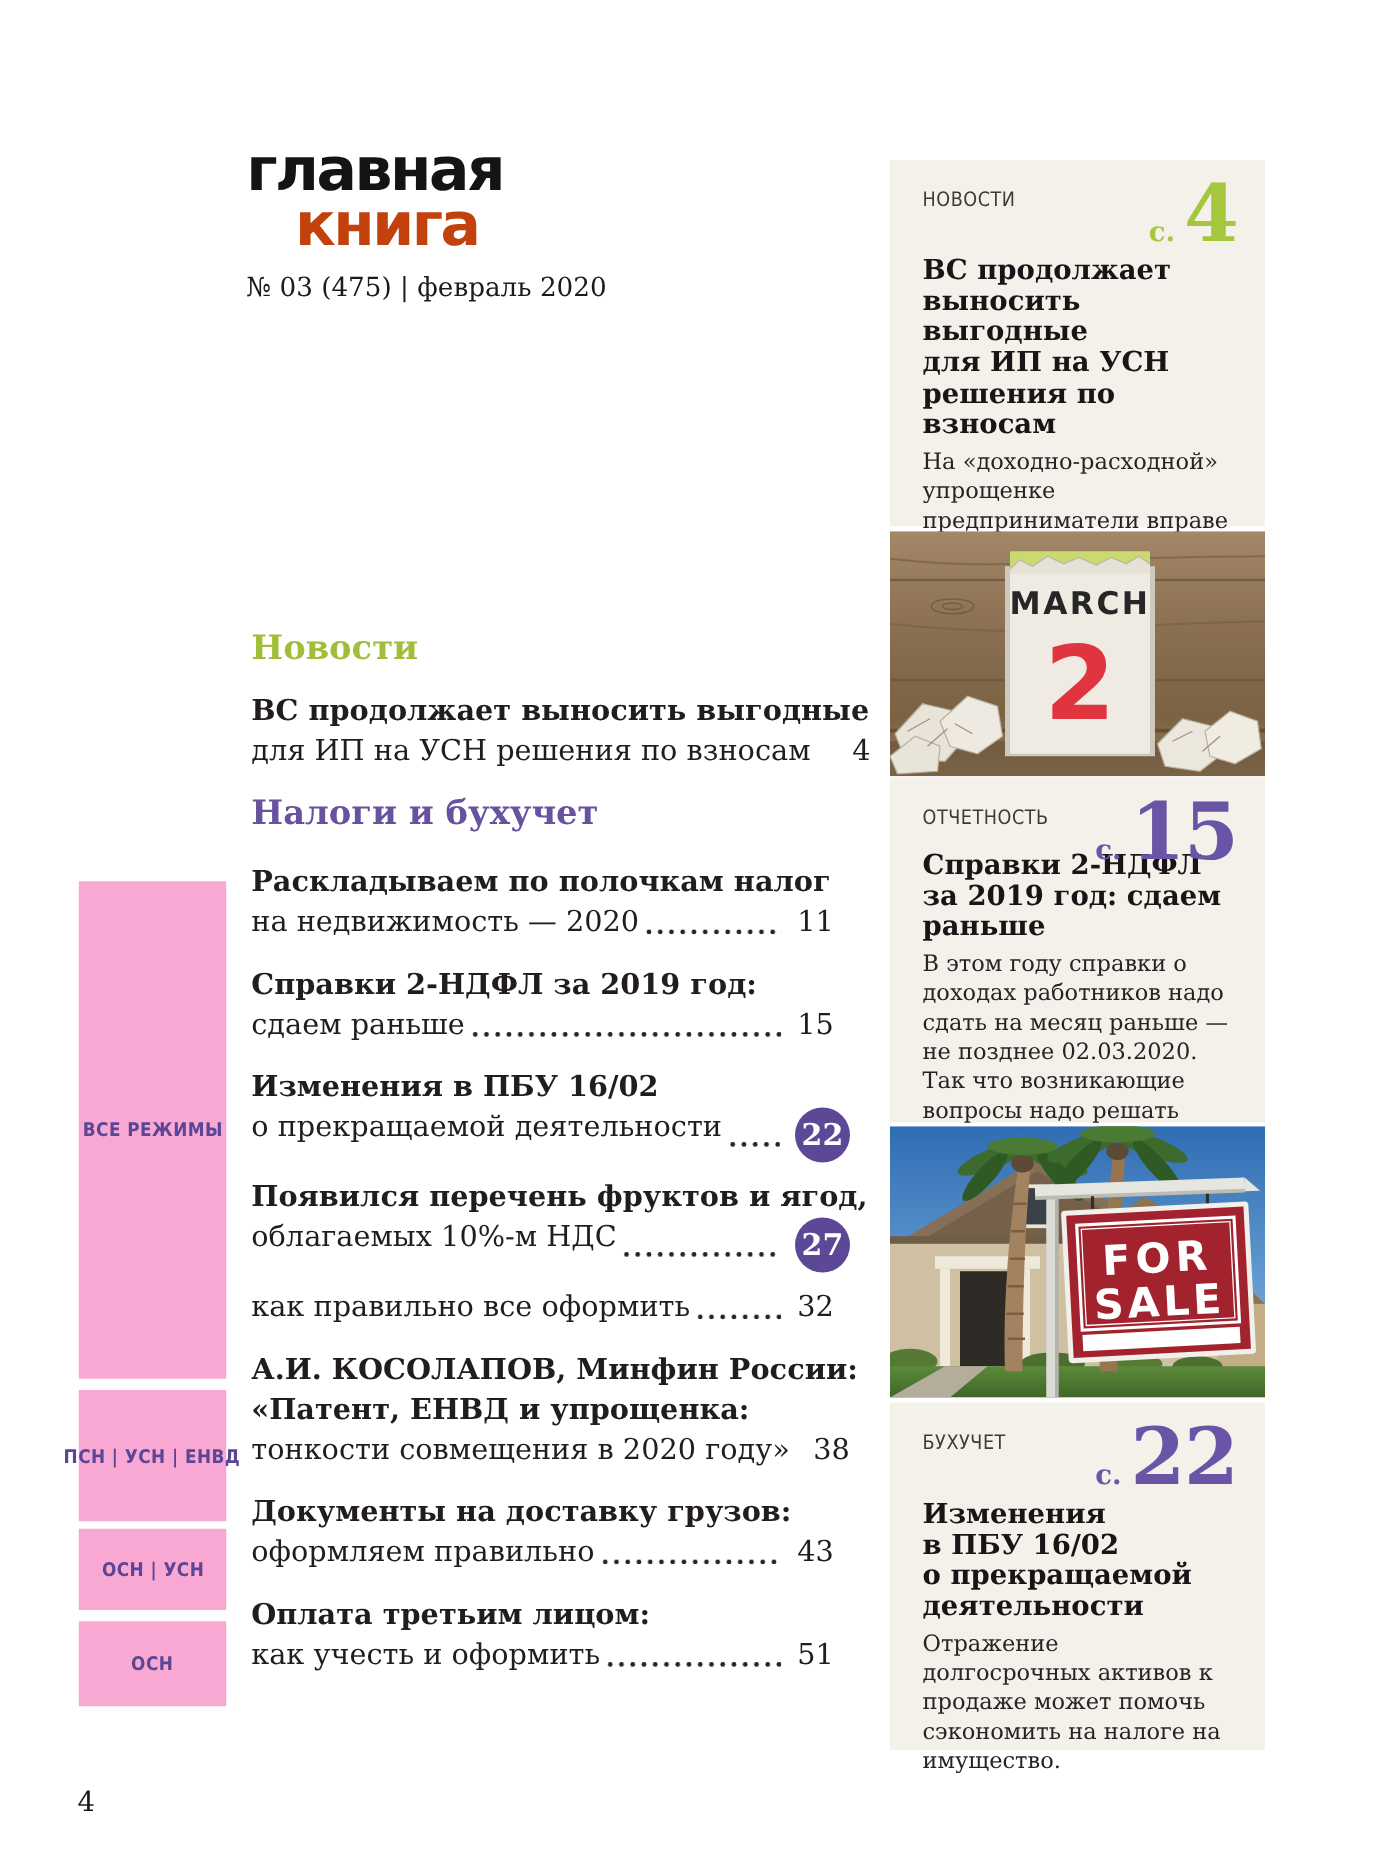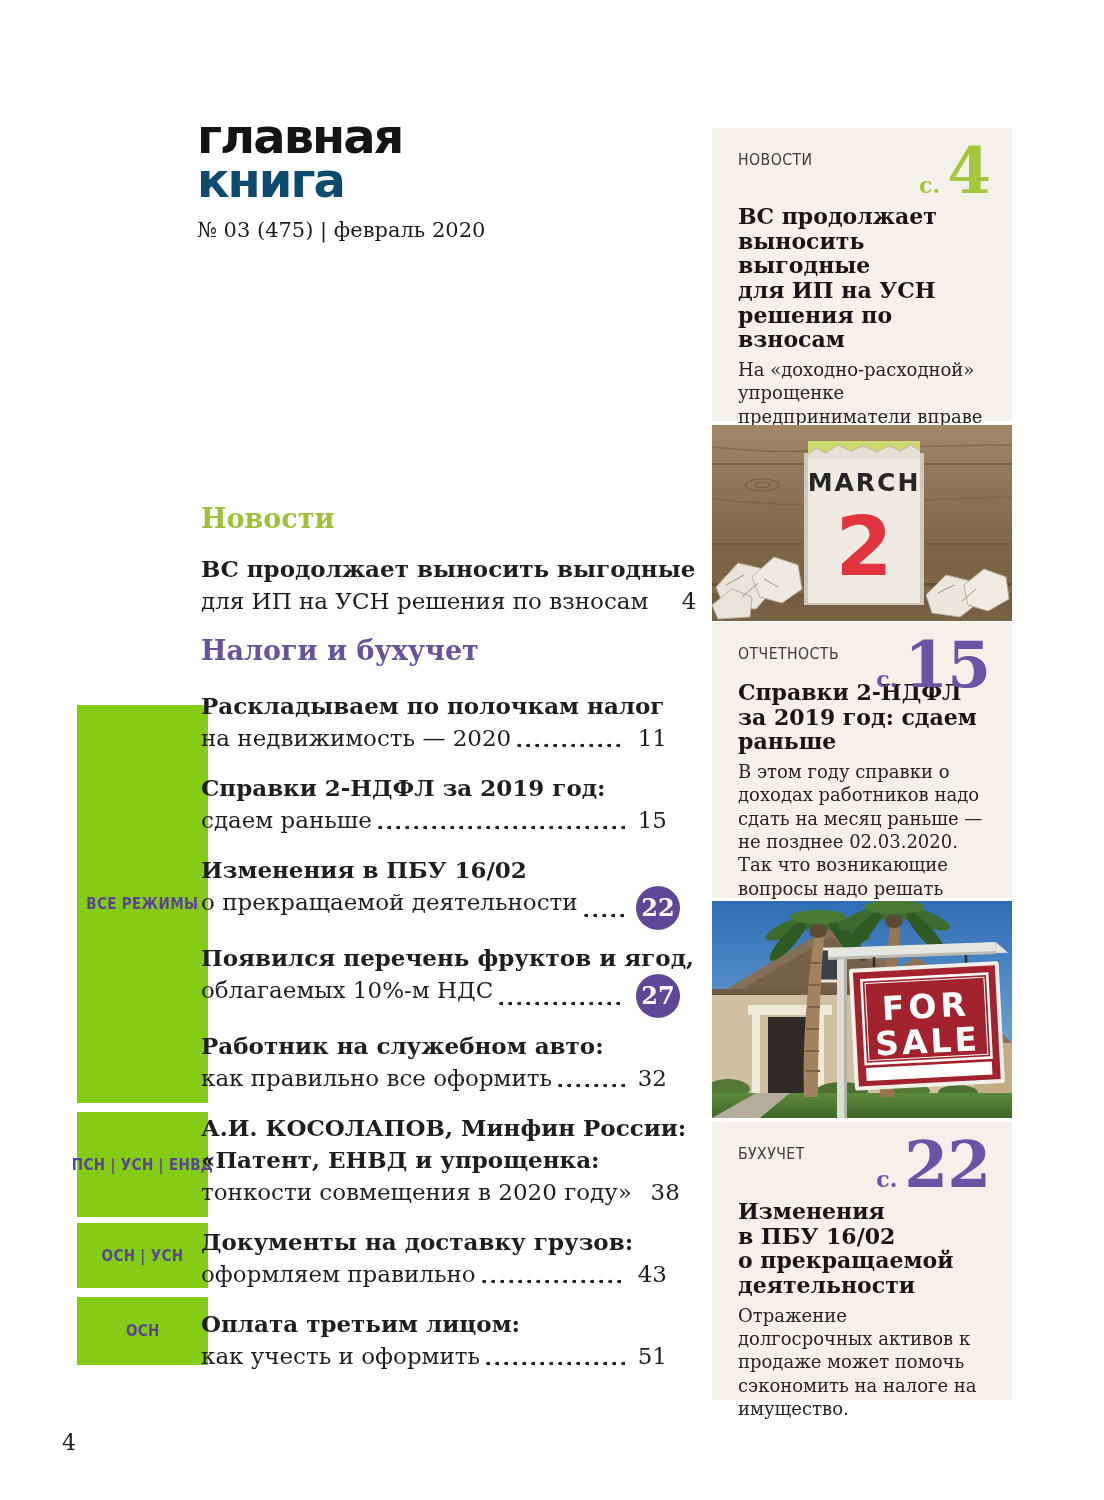--- a/index.html
+++ b/index.html
@@ -4,25 +4,25 @@
 <style>
   html,body{margin:0;padding:0;background:#ffffff;}
   .page{position:relative;width:1104px;height:1500px;background:#ffffff;overflow:hidden;
         font-family:"DejaVu Serif","Liberation Serif",serif;color:#211d1e;}
 
   
   .masthead{position:absolute;left:197px;top:114px;}
   .logo{font-family:"DejaVu Sans","Liberation Sans",sans-serif;font-weight:700;
         font-size:48px;line-height:0.92;letter-spacing:-2px;}
   .logo .l1{color:#151314;}
-  .logo .l2{color:#0c4a6e;}
+  .logo .l2{color:#c2410c;margin-left:39px;}
   .issue{margin-top:16px;font-size:21px;color:#1d1a1b;text-align:center;}
 
   
-  .regime{position:absolute;left:77px;width:131px;background:#84cc16;
+  .regime{position:absolute;left:63px;width:118px;background:#f9a8d4;
           display:flex;align-items:center;justify-content:center;}
   .regime span{display:block;transform:scaleX(.9);transform-origin:center;
           font-family:"DejaVu Sans","Liberation Sans",sans-serif;
           font-weight:700;font-size:15px;letter-spacing:.4px;color:#5b4695;white-space:nowrap;}
   .regime.r1{top:705px;height:398px;}
   .regime.r2{top:1112px;height:105px;}
   .regime.r3{top:1223px;height:65px;}
   .regime.r4{top:1297px;height:68px;}
 
   
@@ -140,21 +140,20 @@
     <div class="entry">
       <div class="l1">Появился перечень фруктов и ягод,</div>
       <div class="l2">
         <span class="txt">облагаемых 10%-м НДС</span>
         <span class="leader"></span>
         <span class="badge">27</span>
       </div>
     </div>
 
     <div class="entry">
-      <div class="l1">Работник на служебном авто:</div>
       <div class="l2">
         <span class="txt">как правильно все оформить</span>
         <span class="leader"></span>
         <span class="pg">32</span>
       </div>
     </div>
 
     <div class="entry">
       <div class="l1">А.И. КОСОЛАПОВ, Минфин России:</div>
       <div class="l1">«Патент, ЕНВД и упрощенка:</div>

